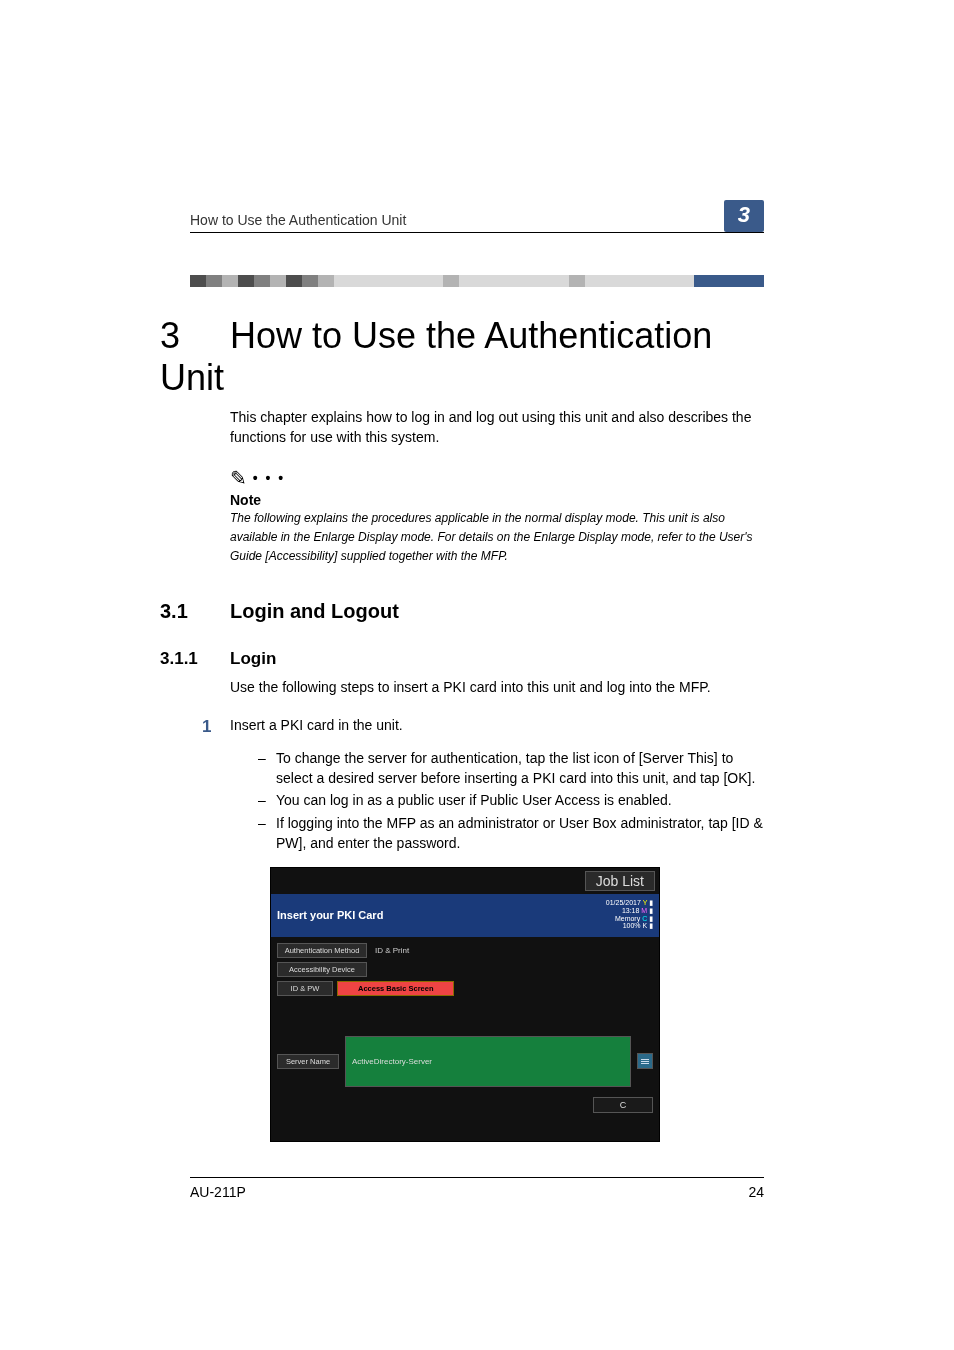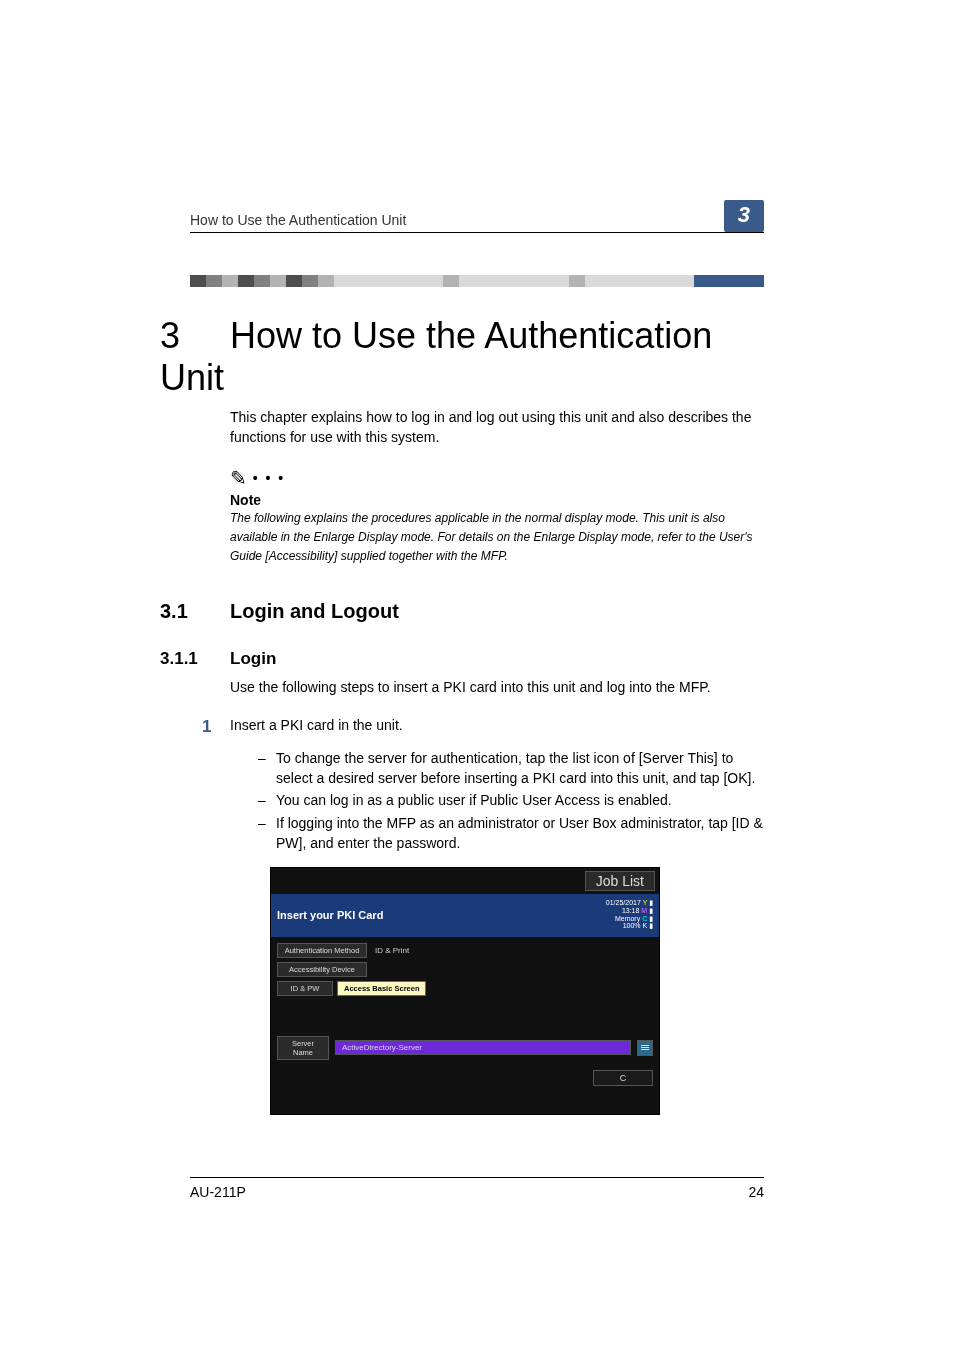--- a/index.html
+++ b/index.html
@@ -143,28 +143,28 @@
   .mfp-status .c { color:#0ff; }
   .mfp-status .k { color:#fff; }
   .mfp-body { padding:6px; background:#111; }
   .mfp-row { display:flex; align-items:center; gap:4px; margin-bottom:4px; }
   .mfp-label-btn {
     background:#2b2b2b; border:1px solid #555; color:#ddd;
     padding:2px 4px; font-size:7.5px; text-align:center;
   }
   .mfp-id-print { color:#ccc; font-size:8px; padding-left:4px; }
   .mfp-yellow-btn {
-    background:#fef9c3; color:#000; border:1px solid #8a6a00;
-    padding:2px 6px; font-size:7.5px; font-weight:bold;
+    background:#ef4444; color:#000; border:1px solid #8a6a00;
+    padding:2px 20px; font-size:7.5px; font-weight:bold;
   }
   .mfp-spacer { height:36px; }
   .mfp-server-row { display:flex; align-items:center; gap:6px; }
   .mfp-server-val {
-    background:#6d28d9; border:1px solid #555; color:#ddd;
-    padding:2px 6px; font-size:8px; flex:1;
+    background:#15803d; border:1px solid #555; color:#ddd;
+    padding:20px 6px; font-size:8px; flex:1;
   }
   .mfp-list-icon {
     width:16px; height:16px; background:#2b6a8a; border:1px solid #555;
     display:flex; flex-direction:column; justify-content:center; align-items:center; gap:1px;
   }
   .mfp-list-icon span { display:block; width:8px; height:1px; background:#cde; }
   .mfp-c-btn {
     margin-left:auto; margin-top:10px;
     width:60px; text-align:center;
     background:#1a1a1a; border:1px solid #555; color:#ddd;
@@ -262,21 +262,21 @@
       </div>
       <div class="mfp-row">
         <div class="mfp-label-btn" style="width:90px">Accessibility Device</div>
       </div>
       <div class="mfp-row">
         <div class="mfp-label-btn" style="width:56px">ID &amp; PW</div>
         <div class="mfp-yellow-btn">Access Basic Screen</div>
       </div>
       <div class="mfp-spacer"></div>
       <div class="mfp-server-row">
-        <div class="mfp-label-btn" style="width:52px">Server Name</div>
+        <div class="mfp-label-btn" style="width:62px">Server Name</div>
         <div class="mfp-server-val">ActiveDirectory-Server</div>
         <div class="mfp-list-icon">
             <span></span>
             <span></span>
             <span></span>
           </div>
       </div>
       <div class="mfp-c-btn">C</div>
       <div class="mfp-bottom-pad"></div>
     </div>

